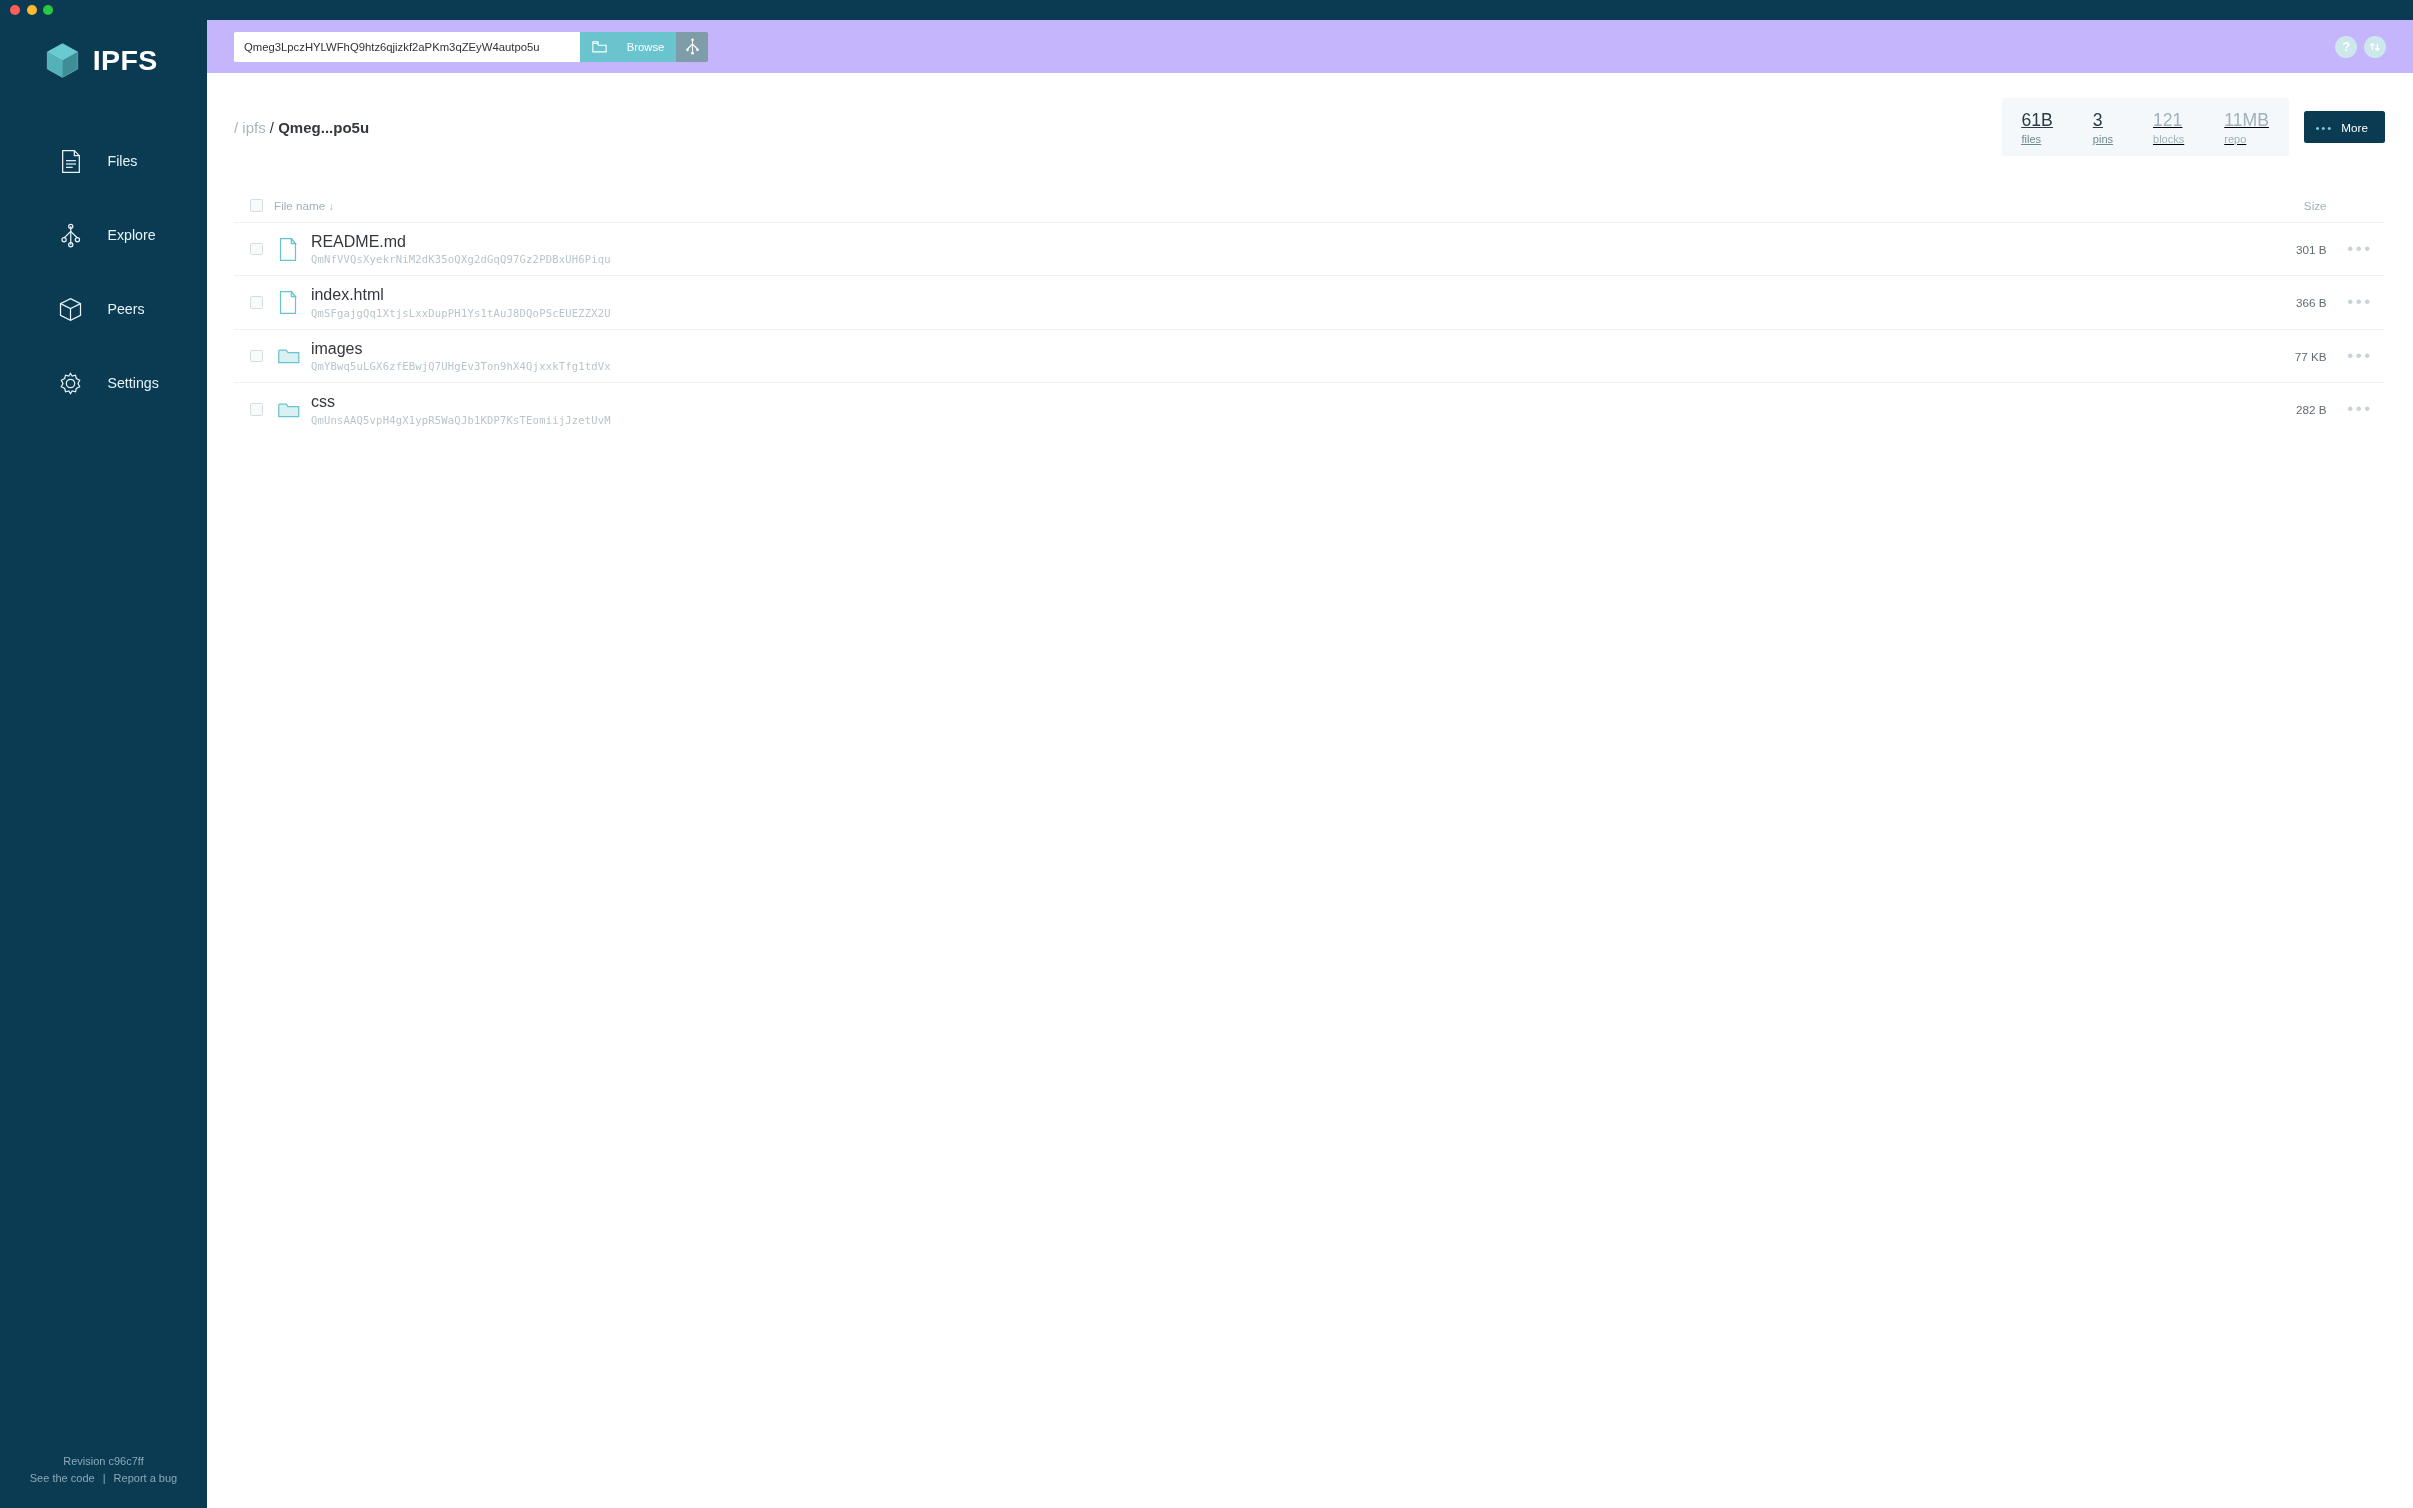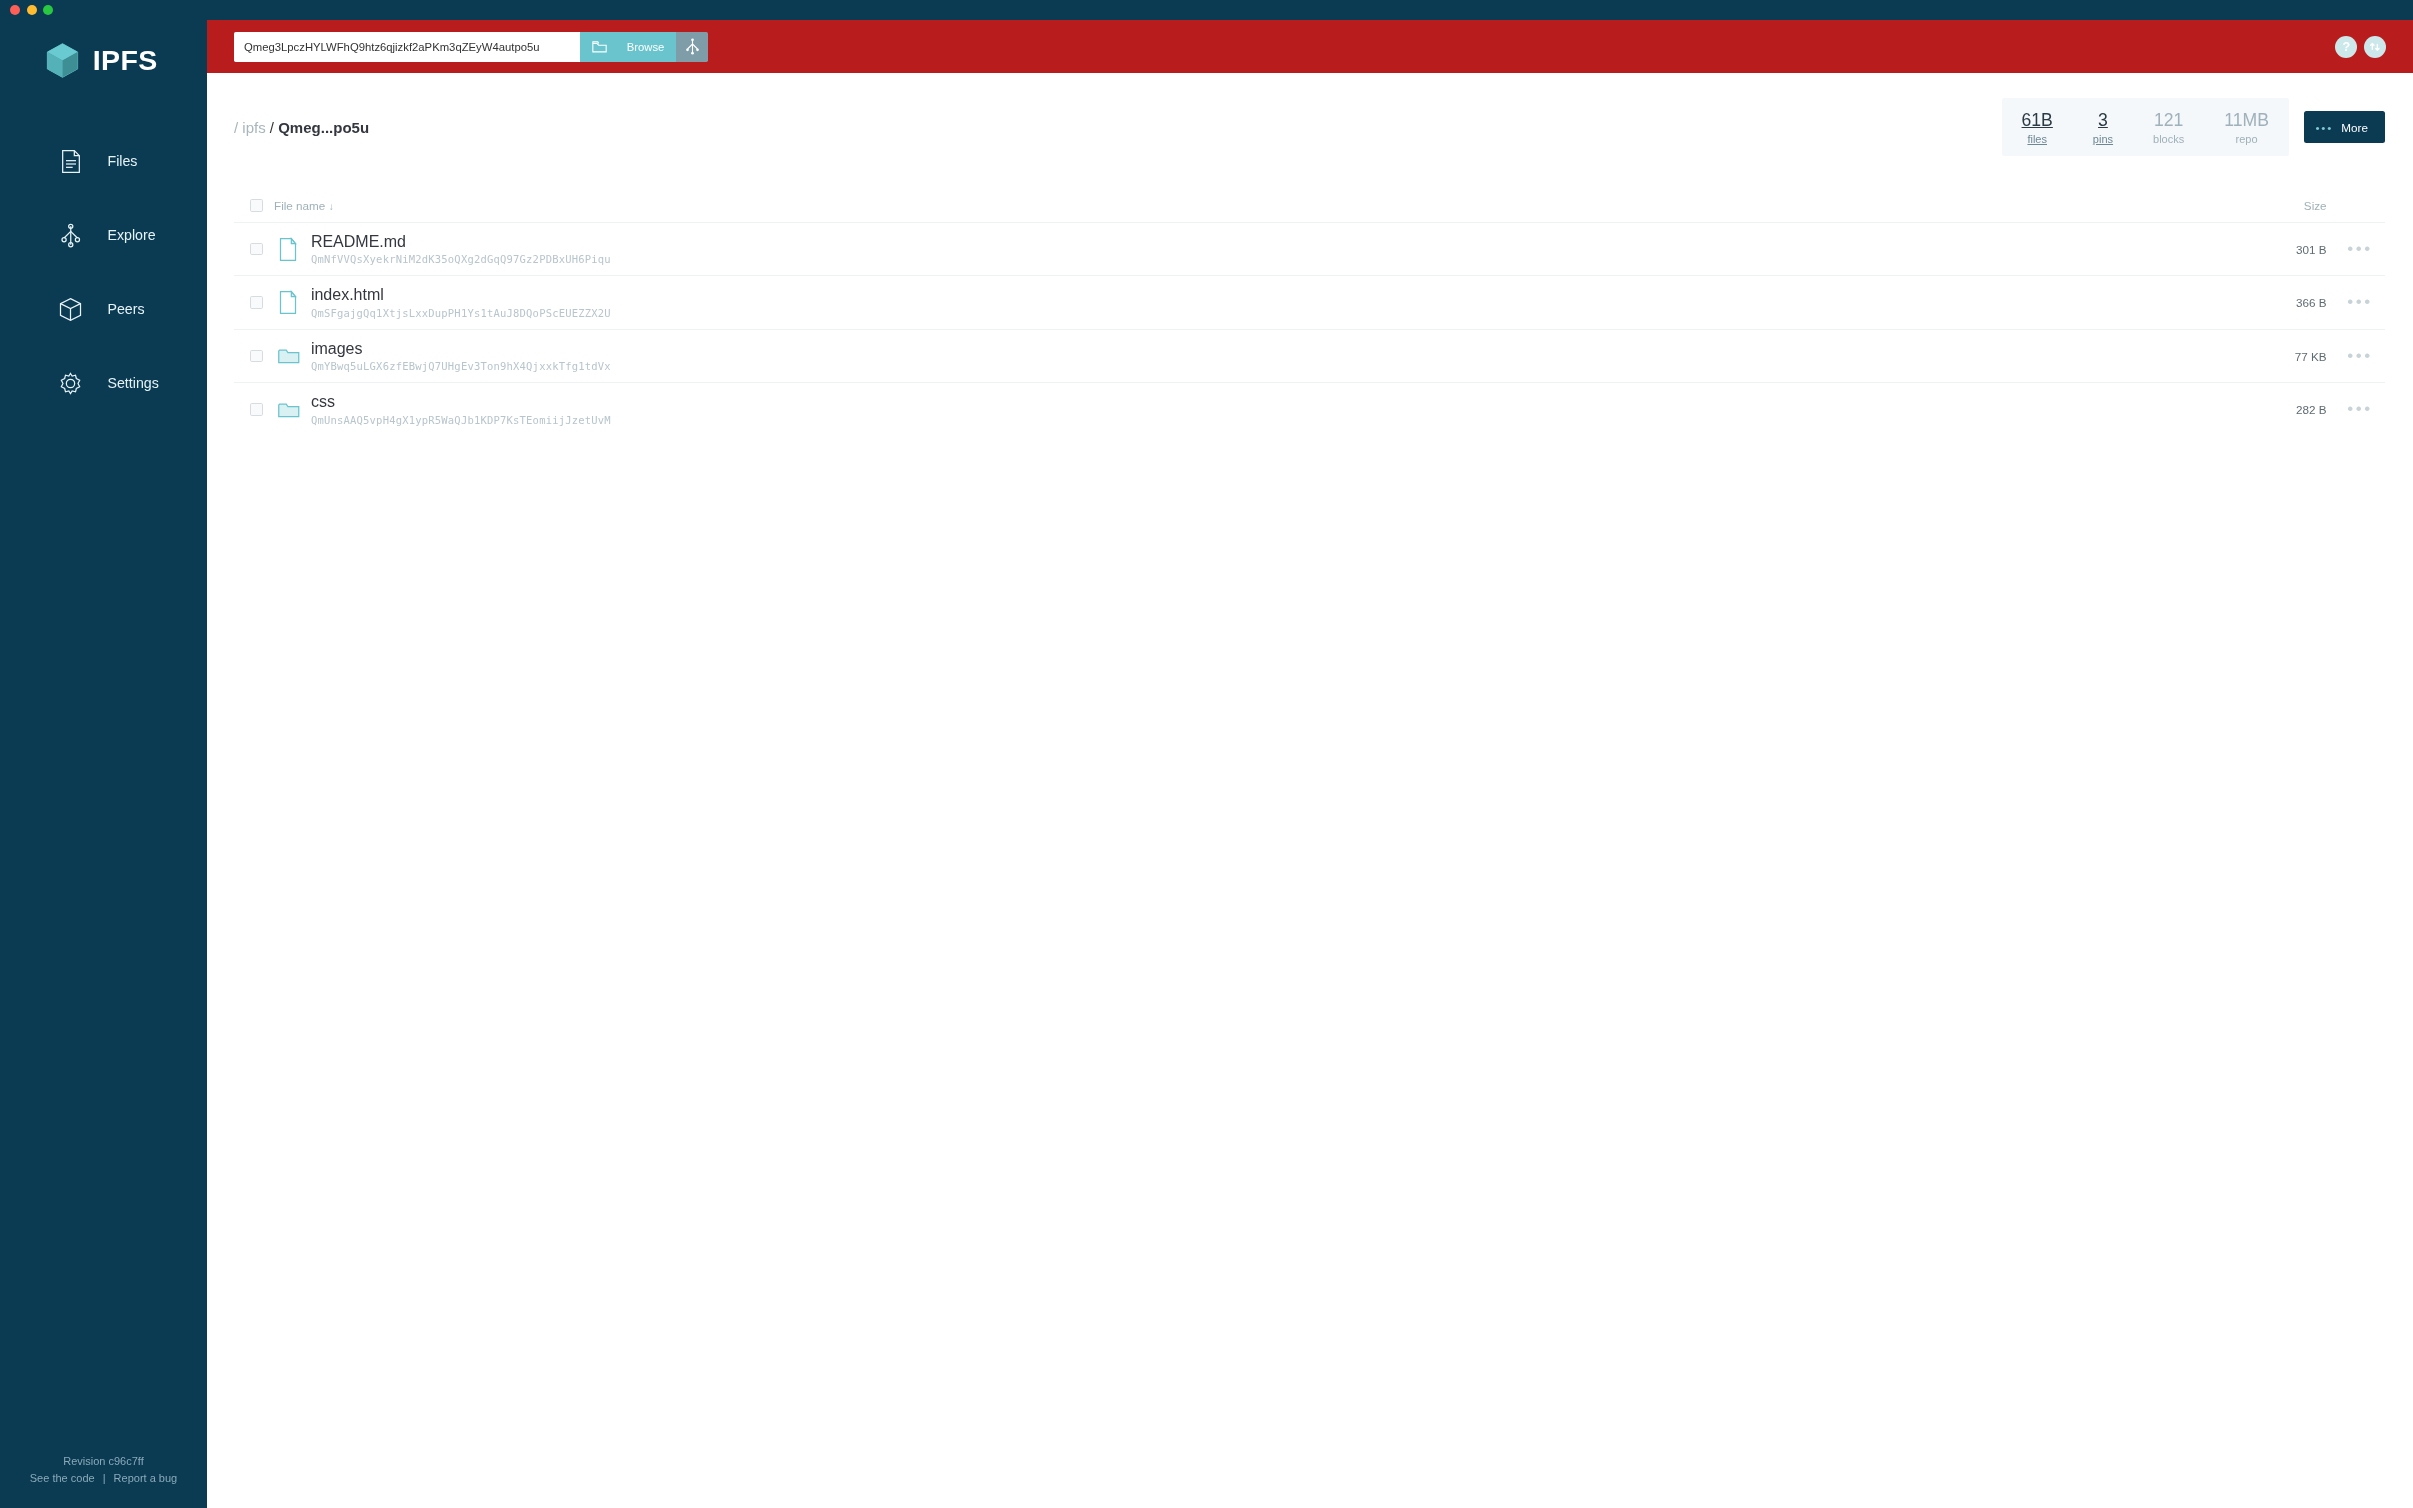--- a/index.html
+++ b/index.html
@@ -23,35 +23,35 @@
   .nav { flex: 1; padding-top: 25px; }
   .nav-item { display: flex; align-items: center; gap: 23.5px; padding: 23.5px 0 23.5px 57px; cursor: pointer; font-size: 14.2px; color: #e6f3f7; }
   .nav-icon { width: 27px; height: 27px; display: flex; align-items: center; justify-content: center; }
   .sidebar-footer { text-align: center; font-size: 11px; color: #8aaab8; padding-bottom: 24px; }
   .sidebar-footer a { color: #8aaab8; text-decoration: none; cursor: pointer; }
   .sidebar-footer .row1 { margin-bottom: 5px; }
   .sidebar-footer .sep { padding: 0 5px; }
 
   
   .main { flex: 1; display: flex; flex-direction: column; background: #fff; min-width: 0; }
-  .topbar { background: #b91c1c; padding: 11.7px 27px; display: flex; align-items: center; gap: 0; }
+  .topbar { background: #c4b5fd; padding: 11.7px 27px; display: flex; align-items: center; gap: 0; }
   .path-input { flex: 0 0 346px; height: 30px; border: none; background: #fff; padding: 0 10px; font-size: 11.3px; color: #333; outline: none; border-radius: 1.7px 0 0 1.7px; }
   .browse-btn { height: 30px; display: flex; align-items: center; gap: 20px; padding: 0 11.7px; background: #69c4cd; color: #fff; border: none; font-size: 11.3px; cursor: pointer; }
   .inspect-btn { height: 30px; width: 32px; display:flex; align-items:center; justify-content:center; background: #7f9da8; border: none; cursor: pointer; border-radius: 0 1.7px 1.7px 0; }
   .topbar-spacer { flex: 1; }
   .round-btn { width: 22px; height: 22px; border-radius: 50%; background: #cde8ea; display:flex; align-items:center; justify-content:center; color:#fff; font-weight:bold; font-size:12.6px; cursor:pointer; margin-left:6.7px; }
 
   .content { padding: 25px 28px 0 27px; }
   .header-row { display: flex; align-items: center; }
   .breadcrumb { font-size: 15px; color: #333; }
   .breadcrumb .muted { color: #a8b6bd; }
   .breadcrumb .strong { font-weight: 600; color: #34373f; }
   .header-spacer { flex: 1; }
   .stats { display: flex; background: #f4f8fa; border-radius: 2.5px; padding: 11.7px 0; }
-  .stat { padding: 0 20px; text-align: center; }
+  .stat { padding: 0 20px; text-align: left; text-decoration: underline; }
   .stat-val { font-size: 17.6px; color: #3a4a52; font-weight: 400; }
   .stat-val.link { text-decoration: underline; cursor: pointer; color: #2a3b44; }
   .stat-label { font-size: 11px; color: #9fb1ba; margin-top: 1.7px; }
   .stat-label.link { text-decoration: underline; cursor:pointer; color:#6d8894; }
   .stat.muted .stat-val { color: #9fb1ba; }
   .more-btn { margin-left: 15px; height: 32px; padding: 0 17px 0 11.7px; background: #0b3a53; color: #fff; border: none; border-radius: 2.5px; font-size: 11.7px; display:flex; align-items:center; gap:8.4px; cursor:pointer; }
   .more-dots { letter-spacing: 1.7px; color:#7fc9d0; font-size:11.7px; }
 
   
   .table { margin-top: 34px; }

